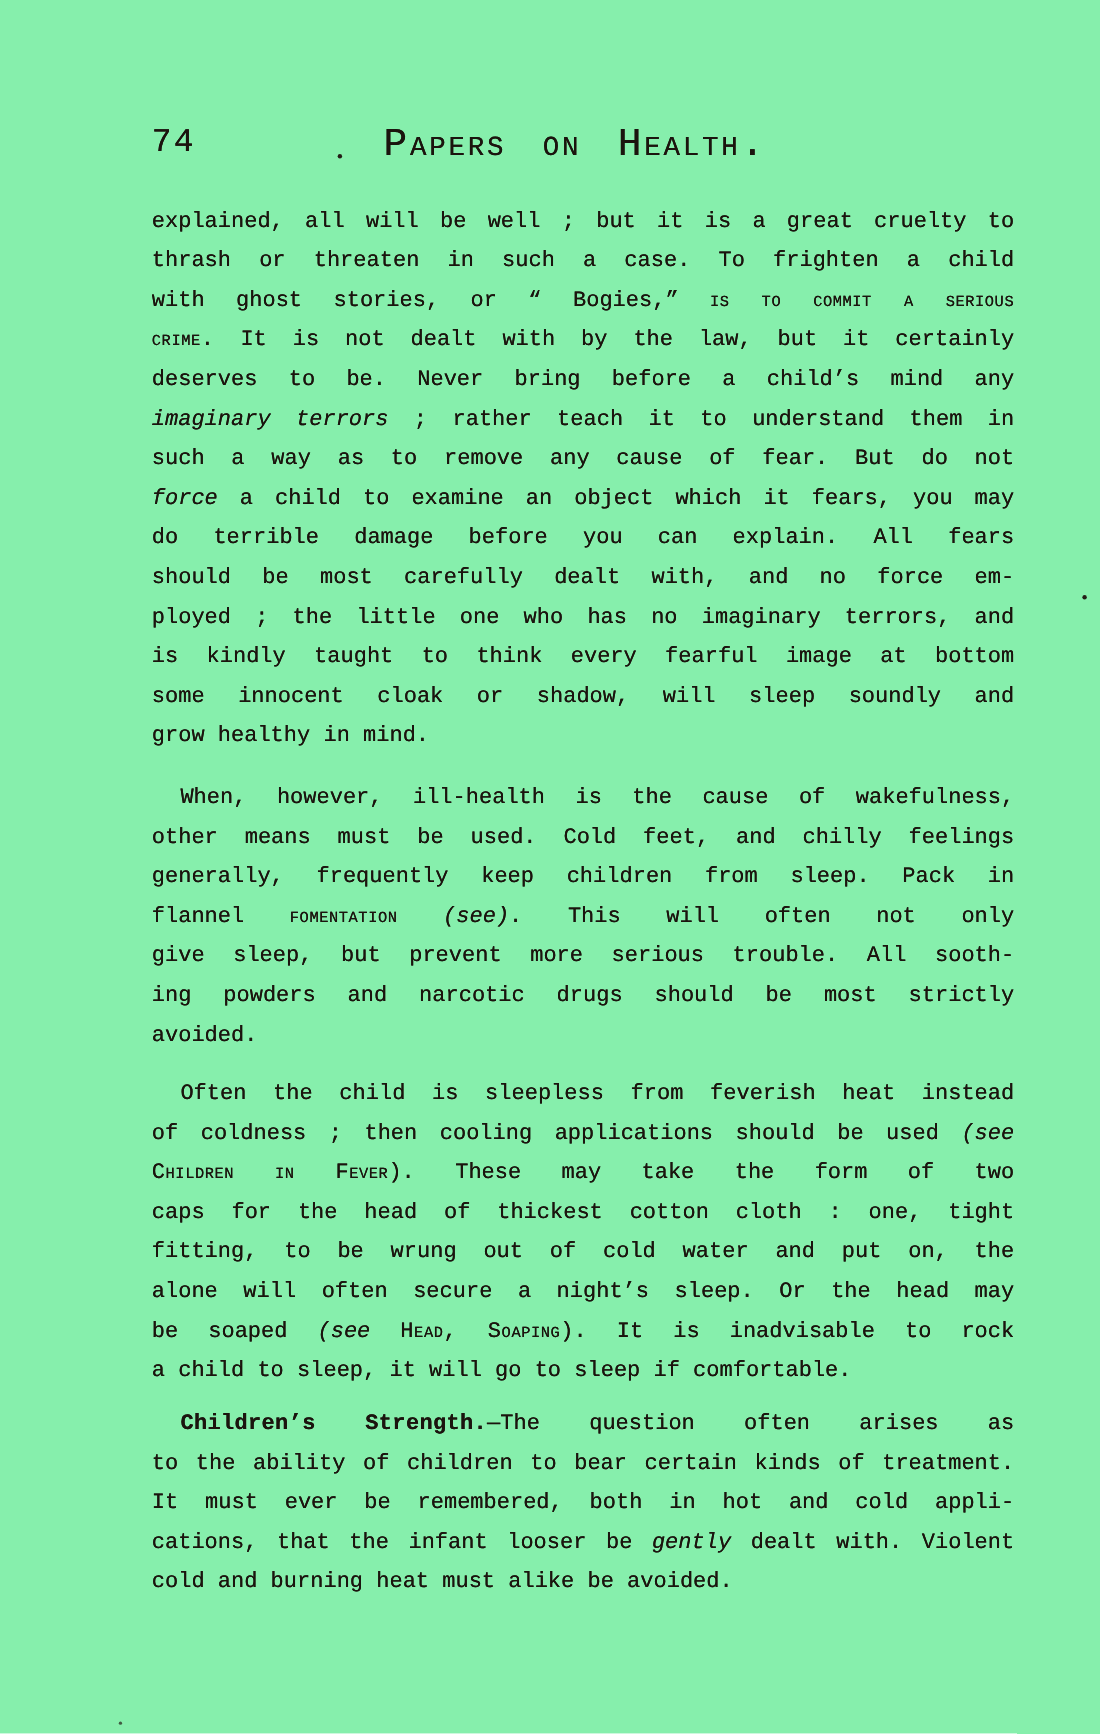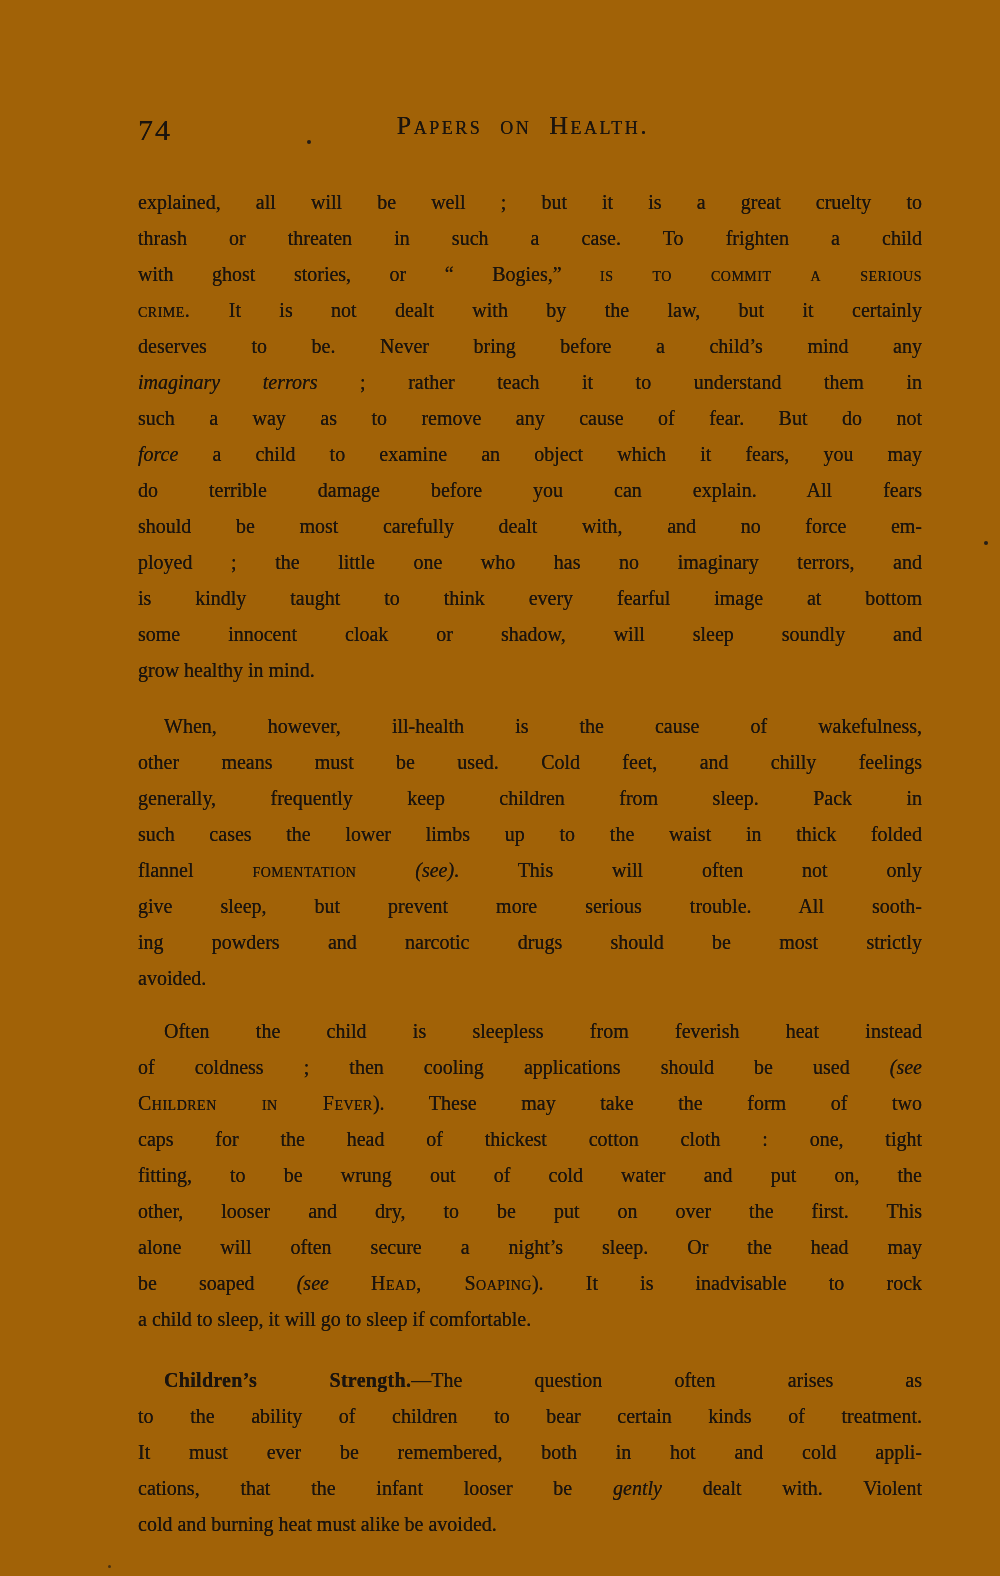--- a/index.html
+++ b/index.html
@@ -7,22 +7,22 @@
     padding: 0;
     width: 1000px;
     height: 1576px;
     overflow: hidden;
     background: #ffffff;
   }
   .page {
     position: relative;
     width: 1000px;
     height: 1576px;
-    background: #a16207;
-    font-family: Liberation Serif, serif;
+    background: #86efac;
+    font-family: Liberation Mono, monospace;
     color: #1b140e;
   }
   
   .header {
     position: absolute;
     top: 111px;
     left: 0;
     right: 0;
     height: 42px;
   }
@@ -30,41 +30,41 @@
     position: absolute;
     left: 138px;
     top: 2px;
     font-size: 30px;
     letter-spacing: 2px;
     text-shadow: 0 0 0.5px currentColor;
   }
   .running-title {
     display: block;
     text-align: center;
-    font-size: 26px;
+    font-size: 36px;
     font-variant: small-caps;
     letter-spacing: 2.5px;
     word-spacing: 9px;
     text-shadow: 0 0 0.5px currentColor;
     margin-left: 46px;
   }
   
   .body-text {
     position: absolute;
     left: 138px;
     top: 184px;
     width: 784px;
     font-size: 20px;
     line-height: 36px;
     text-shadow: 0 0 0.5px currentColor;
   }
   .para { margin: 0; }
   #body-text .para:nth-child(2) { margin-top: 20px; }
   #body-text .para:nth-child(3) { margin-top: 17px; }
-  #body-text .para:nth-child(4) { margin-top: 25px; }
+  #body-text .para:nth-child(4) { margin-top: 12px; }
   .line {
     text-align: justify;
     text-align-last: justify;
     text-justify: inter-word;
   }
   .line.lastline {
     text-align: center;
     text-align-last: left;
   }
   .line.indent { text-indent: 26px; }
@@ -105,33 +105,31 @@
         <div class="line"><span>should be most carefully dealt with, and no force em-</span></div>
         <div class="line"><span>ployed ; the little one who has no imaginary terrors, and</span></div>
         <div class="line"><span>is kindly taught to think every fearful image at bottom</span></div>
         <div class="line"><span>some innocent cloak or shadow, will sleep soundly and</span></div>
         <div class="line lastline"><span>grow healthy in mind.</span></div>
       </div>
       <div class="para">
         <div class="line indent"><span>When, however, ill-health is the cause of wakefulness,</span></div>
         <div class="line"><span>other means must be used.  Cold feet, and chilly feelings</span></div>
         <div class="line"><span>generally, frequently keep children from sleep.  Pack in</span></div>
-        <div class="line"><span>such cases the lower limbs up to the waist in thick folded</span></div>
         <div class="line"><span>flannel </span><span class="seg-sc">fomentation</span><span> </span><span class="seg-i">(see)</span><span>.  This will often not only</span></div>
         <div class="line"><span>give sleep, but prevent more serious trouble.  All sooth-</span></div>
         <div class="line"><span>ing powders and narcotic drugs should be most strictly</span></div>
         <div class="line lastline"><span>avoided.</span></div>
       </div>
       <div class="para">
         <div class="line indent"><span>Often the child is sleepless from feverish heat instead</span></div>
         <div class="line"><span>of coldness ; then cooling applications should be used </span><span class="seg-i">(see</span></div>
         <div class="line"><span class="seg-sc">Children in Fever</span><span>).  These may take the form of two</span></div>
         <div class="line"><span>caps for the head of thickest cotton cloth : one, tight</span></div>
         <div class="line"><span>fitting, to be wrung out of cold water and put on, the</span></div>
-        <div class="line"><span>other, looser and dry, to be put on over the first.  This</span></div>
         <div class="line"><span>alone will often secure a night’s sleep.  Or the head may</span></div>
         <div class="line"><span>be soaped </span><span class="seg-i">(see</span><span> </span><span class="seg-sc">Head, Soaping</span><span>).  It is inadvisable to rock</span></div>
         <div class="line lastline"><span>a child to sleep, it will go to sleep if comfortable.</span></div>
       </div>
       <div class="para">
         <div class="line indent"><span class="seg-b">Children’s Strength.</span><span>—The question often arises as</span></div>
         <div class="line"><span>to the ability of children to bear certain kinds of treatment.</span></div>
         <div class="line"><span>It must ever be remembered, both in hot and cold appli-</span></div>
         <div class="line"><span>cations, that the infant looser be </span><span class="seg-i">gently</span><span> dealt with.  Violent</span></div>
         <div class="line lastline"><span>cold and burning heat must alike be avoided.</span></div>

